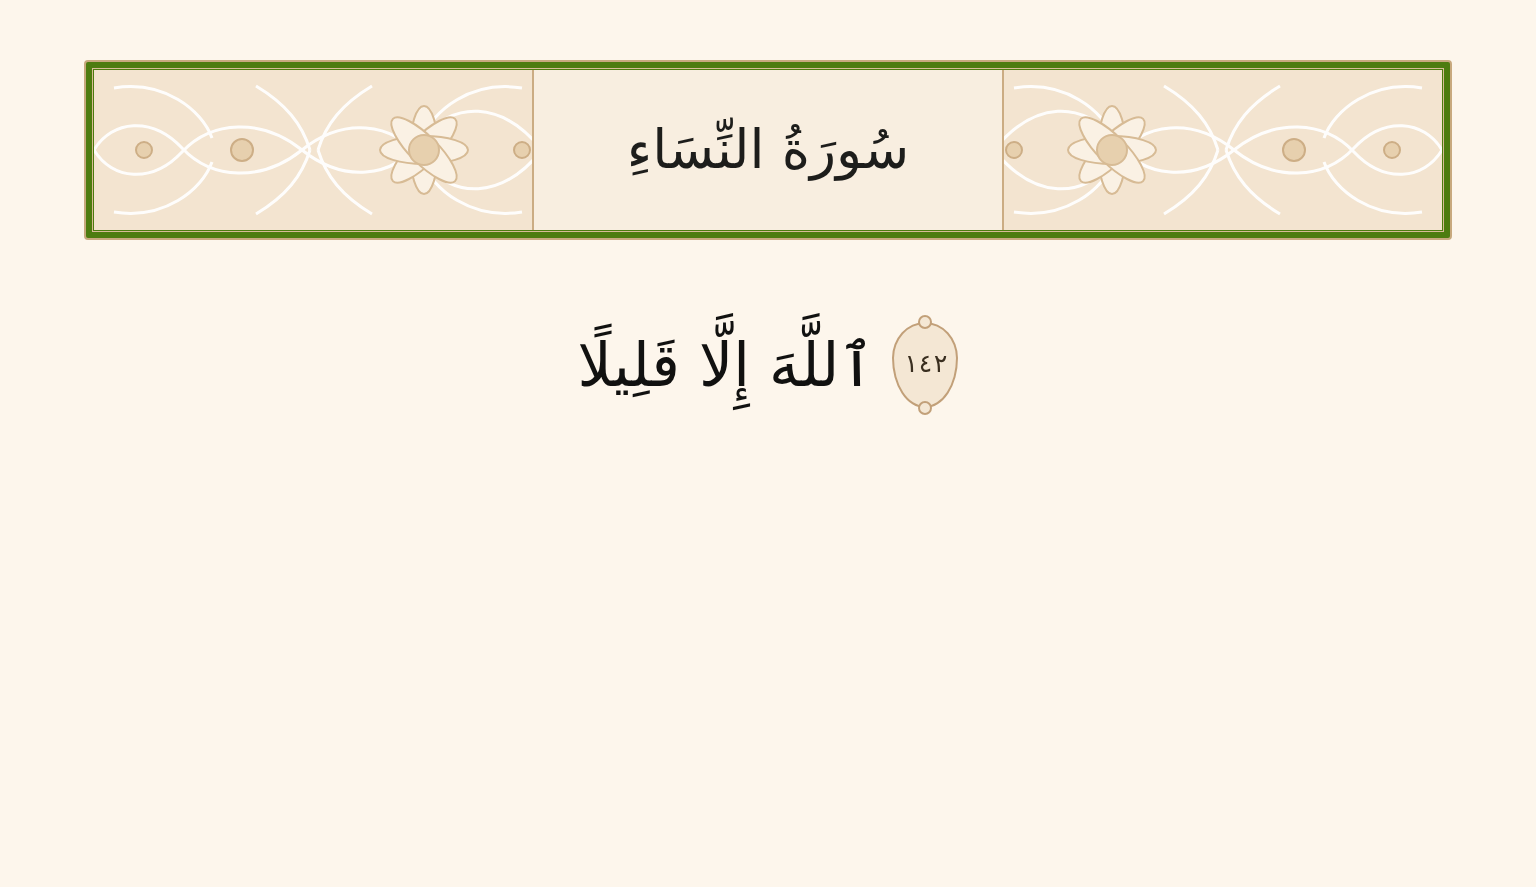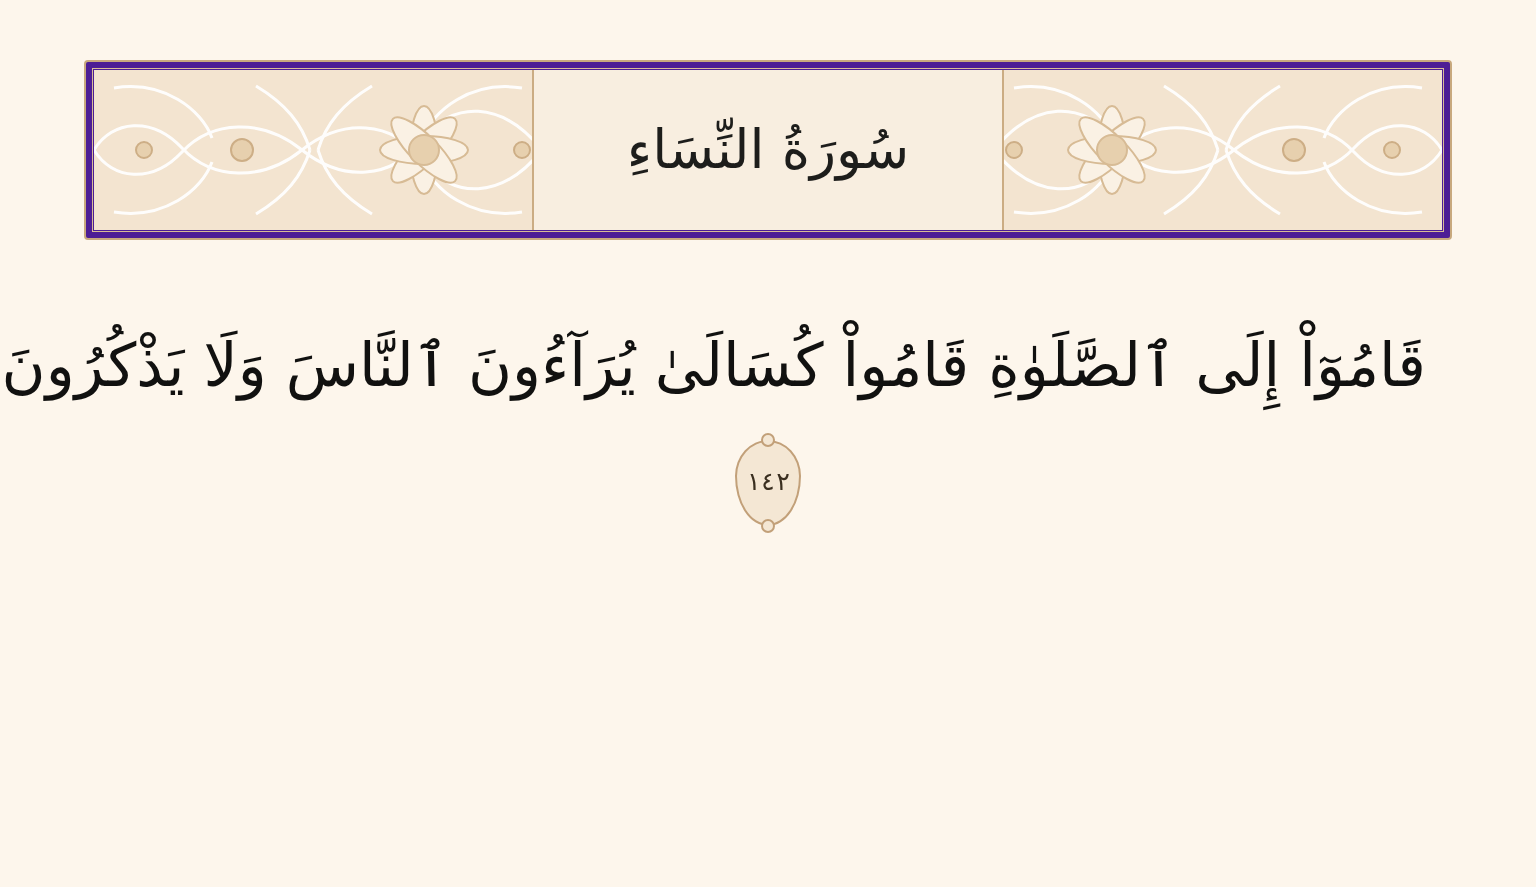--- a/index.html
+++ b/index.html
@@ -24,21 +24,21 @@
 
   
   .surah-banner {
     position: absolute;
     left: 84px;
     top: 60px;
     width: 1368px;
     height: 180px;
     border: 2px solid #c8a97e;
     border-radius: 4px;
-    background: #4c1d95;
+    background: #4d7c0f;
     box-sizing: border-box;
     overflow: hidden;
   }
   .banner-inner-frame {
     position: absolute;
     left: 6px;
     top: 6px;
     right: 6px;
     bottom: 6px;
     border: 1px solid #d8bc96;
@@ -213,22 +213,22 @@
         </g>
       </svg>
     </div>
 
     <div class="banner-title-plate">
       <div class="banner-title">سُورَةُ النِّسَاءِ</div>
     </div>
   </div>
 
   <div class="ayah-block">
-    <div class="ayah-line">قَامُوٓاْ إِلَى ٱلصَّلَوٰةِ قَامُواْ كُسَالَىٰ يُرَآءُونَ ٱلنَّاسَ وَلَا يَذْكُرُونَ</div>
     <div class="ayah-line last">
       <span class="ayah-marker">
         <span class="petal"></span>
         <span class="num">١٤٢</span>
       </span>
+      <span>ٱللَّهَ إِلَّا قَلِيلًا</span>
     </div>
   </div>
 
 </div>
 
 </body></html>

